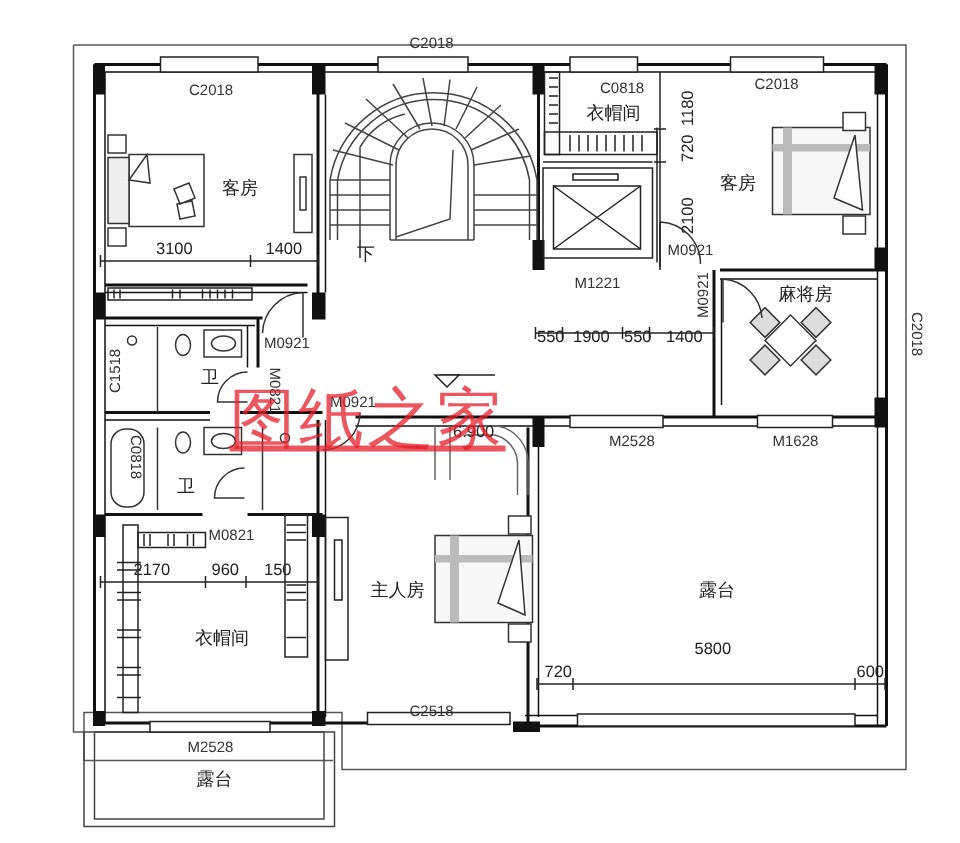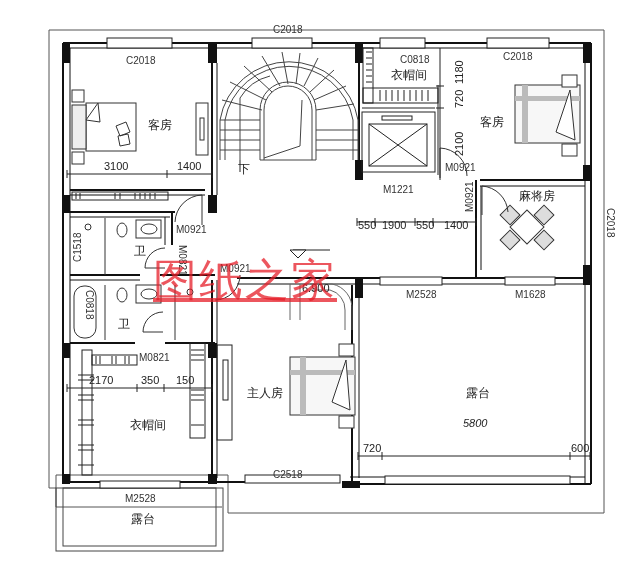--- a/index.html
+++ b/index.html
@@ -258,19 +258,19 @@
 <div class="lbl dim" style="left:177px;top:161px;">1400</div>
 <div class="lbl dim vert" style="left:454px;top:84px;">1180</div>
 <div class="lbl dim vert" style="left:454px;top:108px;">720</div>
 <div class="lbl dim vert" style="left:454px;top:156px;">2100</div>
 <div class="lbl dim" style="left:358px;top:220px;">550</div>
 <div class="lbl dim" style="left:382px;top:220px;">1900</div>
 <div class="lbl dim" style="left:416px;top:220px;">550</div>
 <div class="lbl dim" style="left:444px;top:220px;">1400</div>
 <div class="lbl dim" style="left:302px;top:239px;margin-top:44px;">6.900</div>
 <div class="lbl dim" style="left:89px;top:375px;">2170</div>
-<div class="lbl dim" style="left:141px;top:375px;">350</div>
+<div class="lbl dim" style="left:141px;top:375px;">960</div>
 <div class="lbl dim" style="left:176px;top:375px;">150</div>
 <div class="lbl dim" style="left:363px;top:443px;">720</div>
-<div class="lbl dim" style="left:463px;top:418px;font-style:italic;">5800</div>
+<div class="lbl dim" style="left:463px;top:428px;">5800</div>
 <div class="lbl dim" style="left:571px;top:443px;">600</div>
 
 <div class="watermark" style="left:153px;top:252px;">图纸之家</div>
 
 </body></html>

